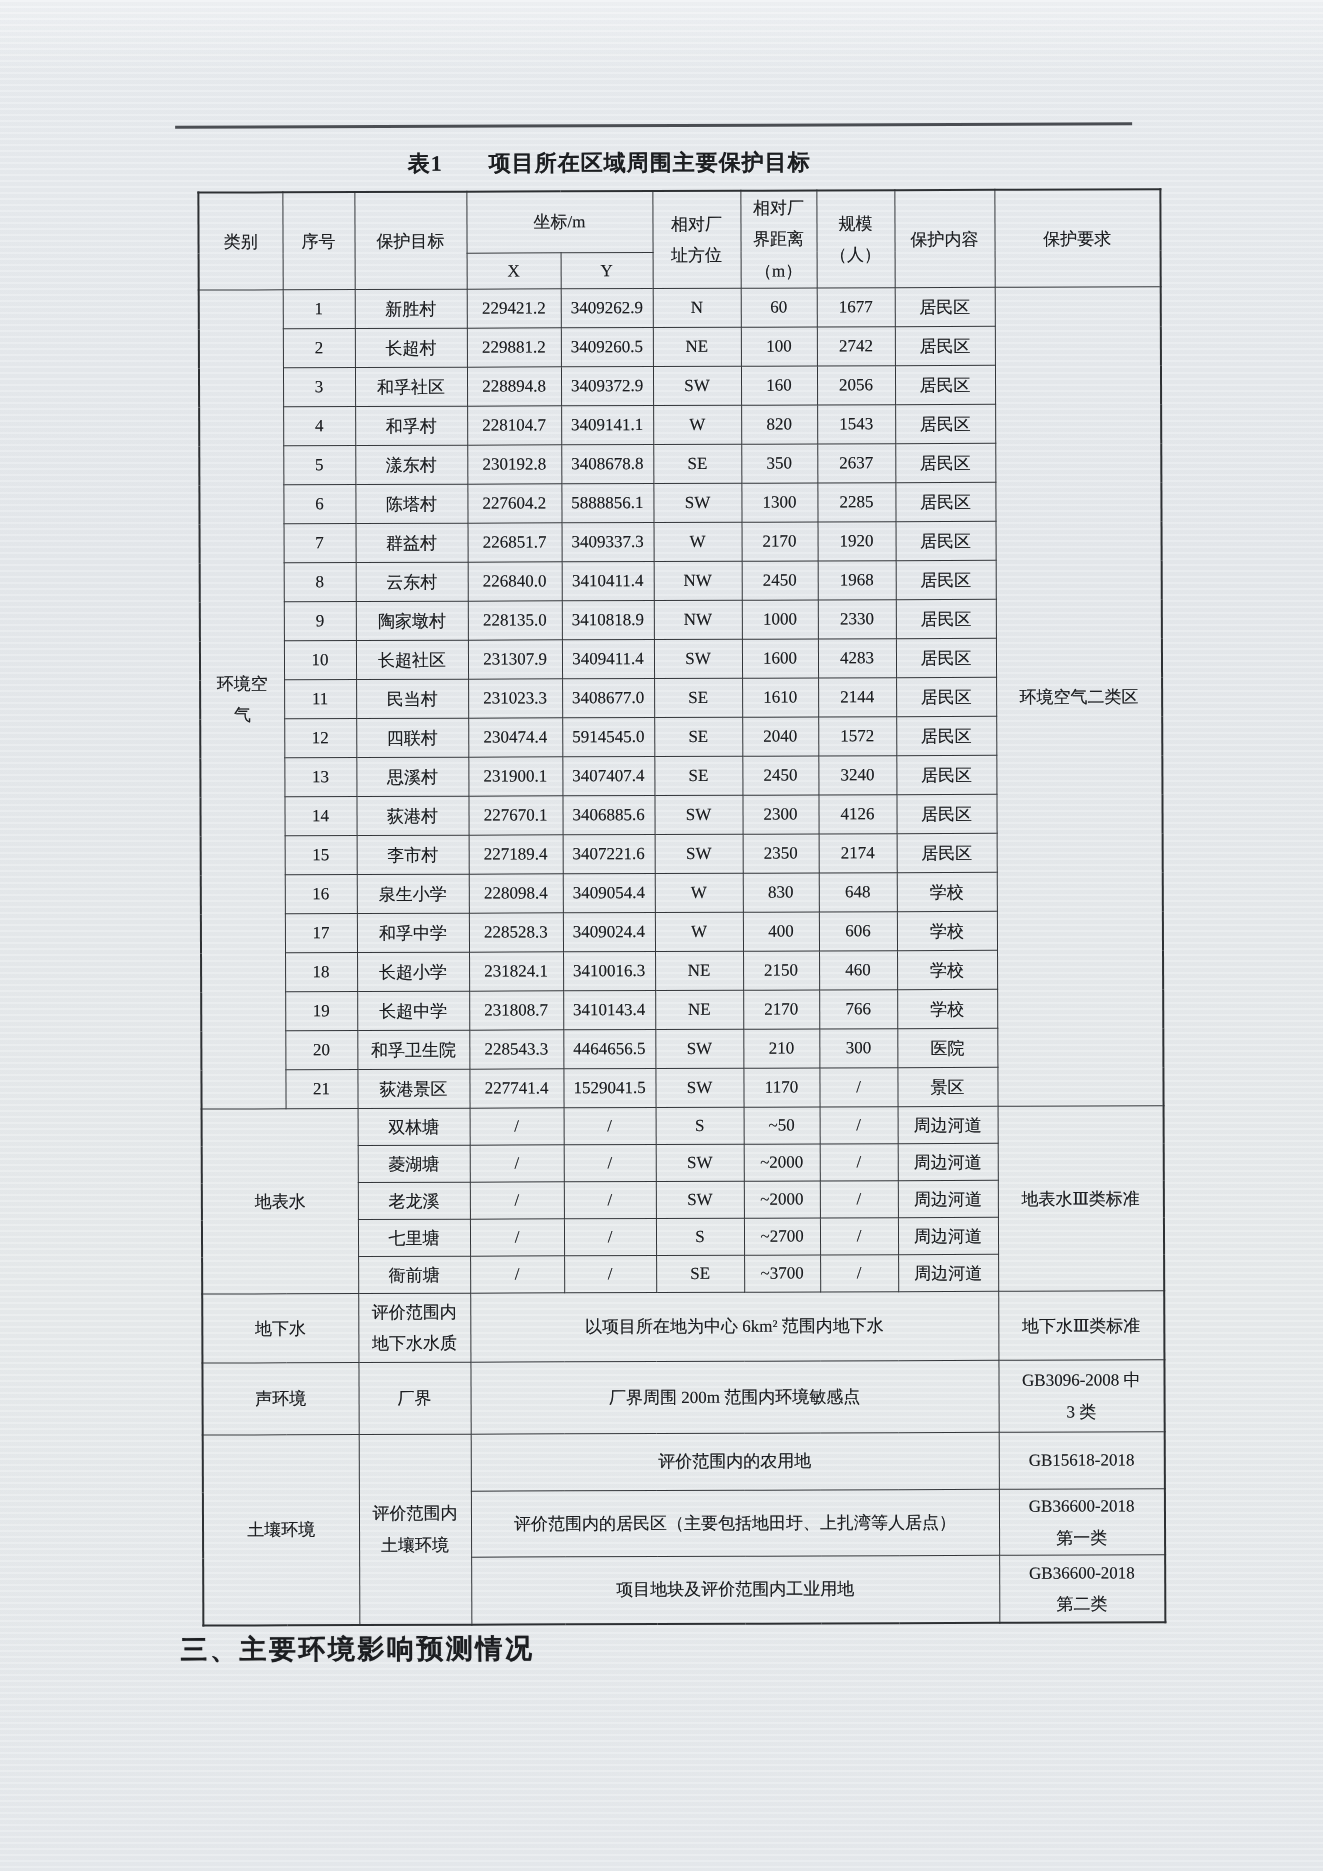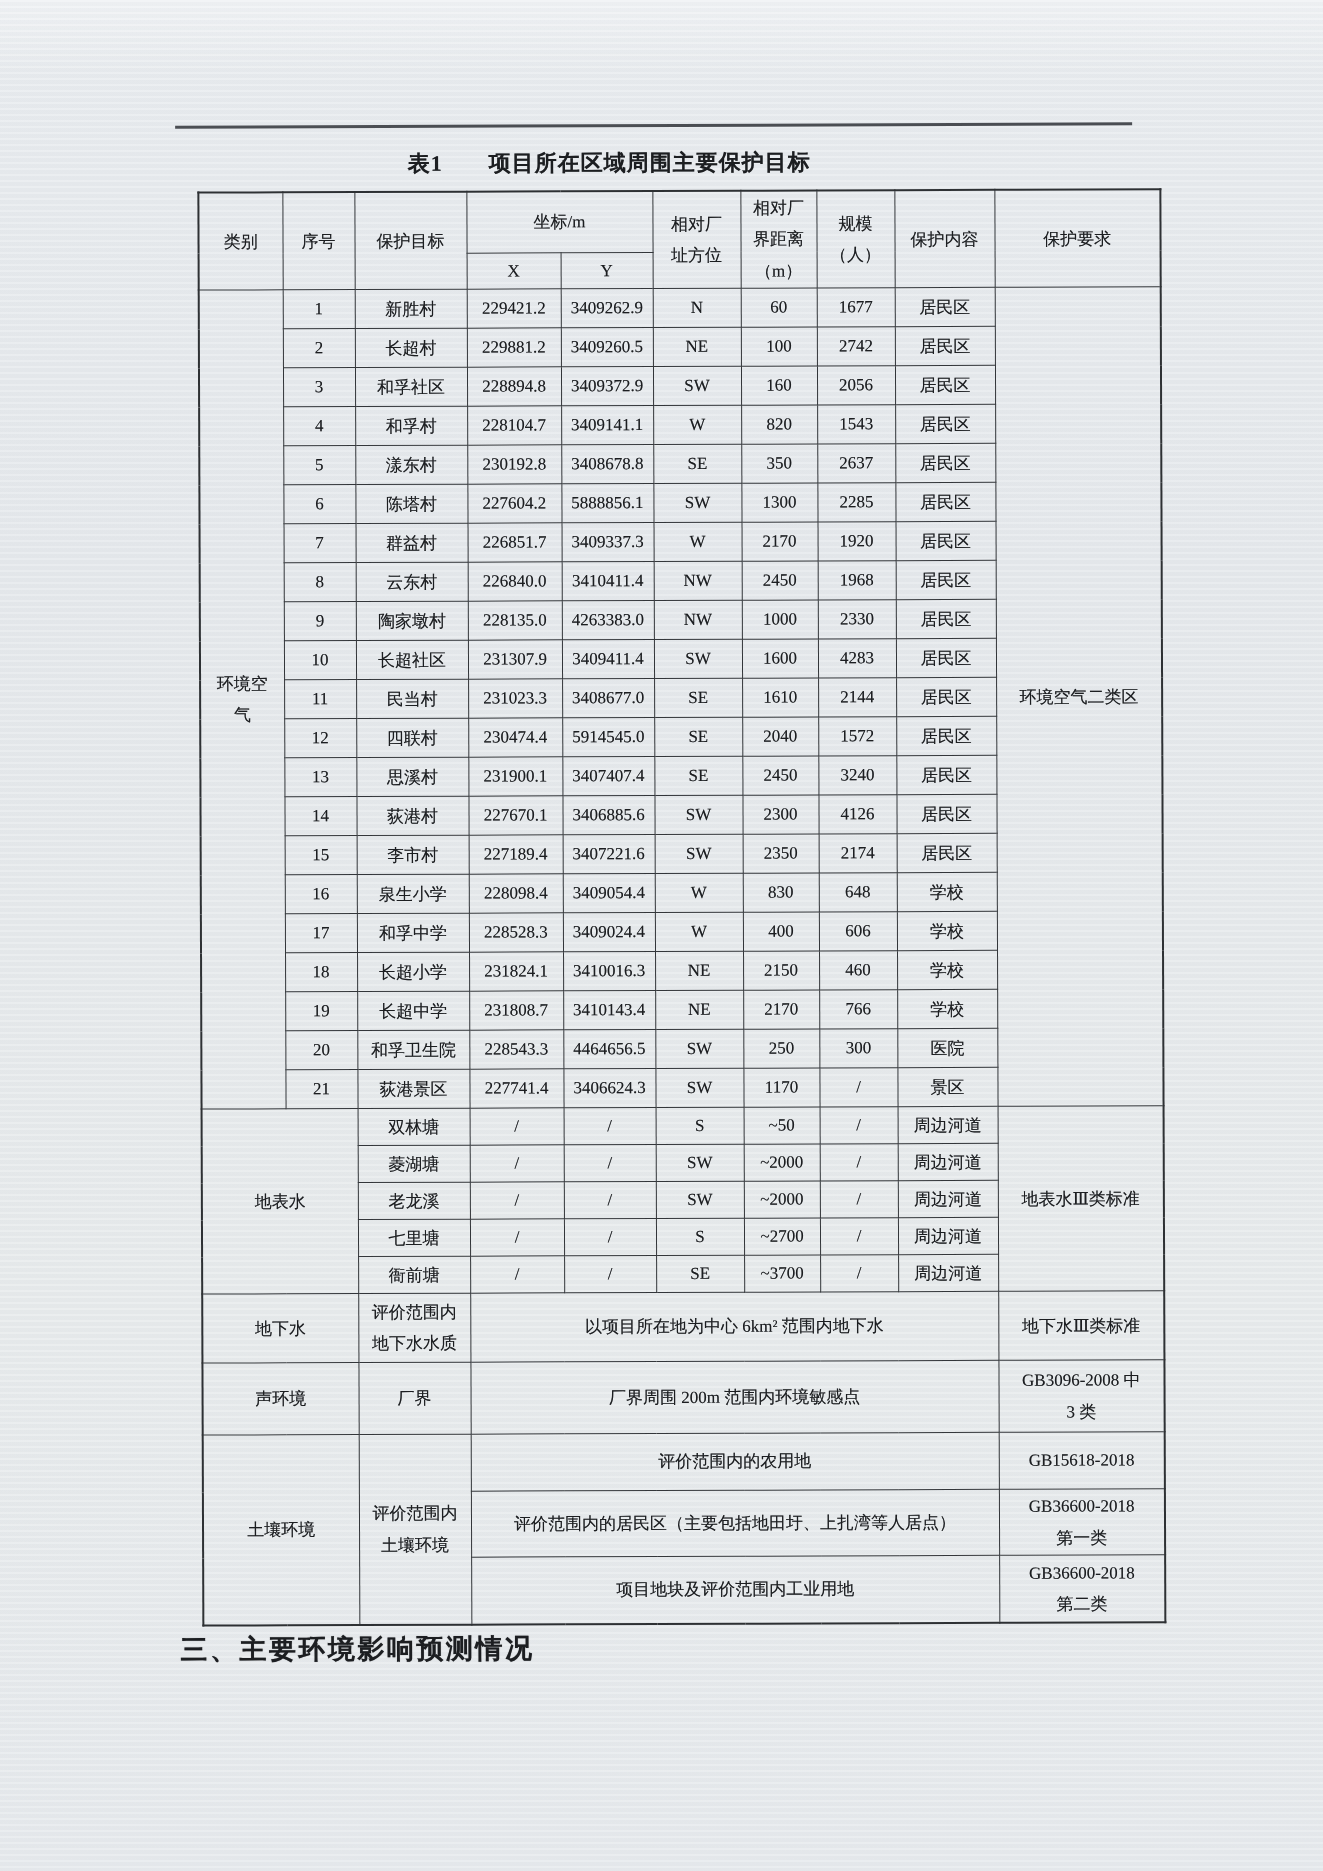--- a/index.html
+++ b/index.html
@@ -191,21 +191,21 @@
           <td>3410411.4</td>
           <td>NW</td>
           <td>2450</td>
           <td>1968</td>
           <td>居民区</td>
         </tr>
         <tr>
           <td>9</td>
           <td>陶家墩村</td>
           <td>228135.0</td>
-          <td>4263383.0</td>
+          <td>3410818.9</td>
           <td>NW</td>
           <td>1000</td>
           <td>2330</td>
           <td>居民区</td>
         </tr>
         <tr>
           <td>10</td>
           <td>长超社区</td>
           <td>231307.9</td>
           <td>3409411.4</td>
@@ -303,29 +303,29 @@
           <td>2170</td>
           <td>766</td>
           <td>学校</td>
         </tr>
         <tr>
           <td>20</td>
           <td>和孚卫生院</td>
           <td>228543.3</td>
           <td>4464656.5</td>
           <td>SW</td>
-          <td>250</td>
+          <td>210</td>
           <td>300</td>
           <td>医院</td>
         </tr>
         <tr>
           <td>21</td>
           <td>荻港景区</td>
           <td>227741.4</td>
-          <td>3406624.3</td>
+          <td>1529041.5</td>
           <td>SW</td>
           <td>1170</td>
           <td>/</td>
           <td>景区</td>
         </tr>
       </tbody>
     <tbody id="water-body">
         <tr>
           <td rowspan="5" colspan="2">地表水</td>
           <td>双林塘</td>

